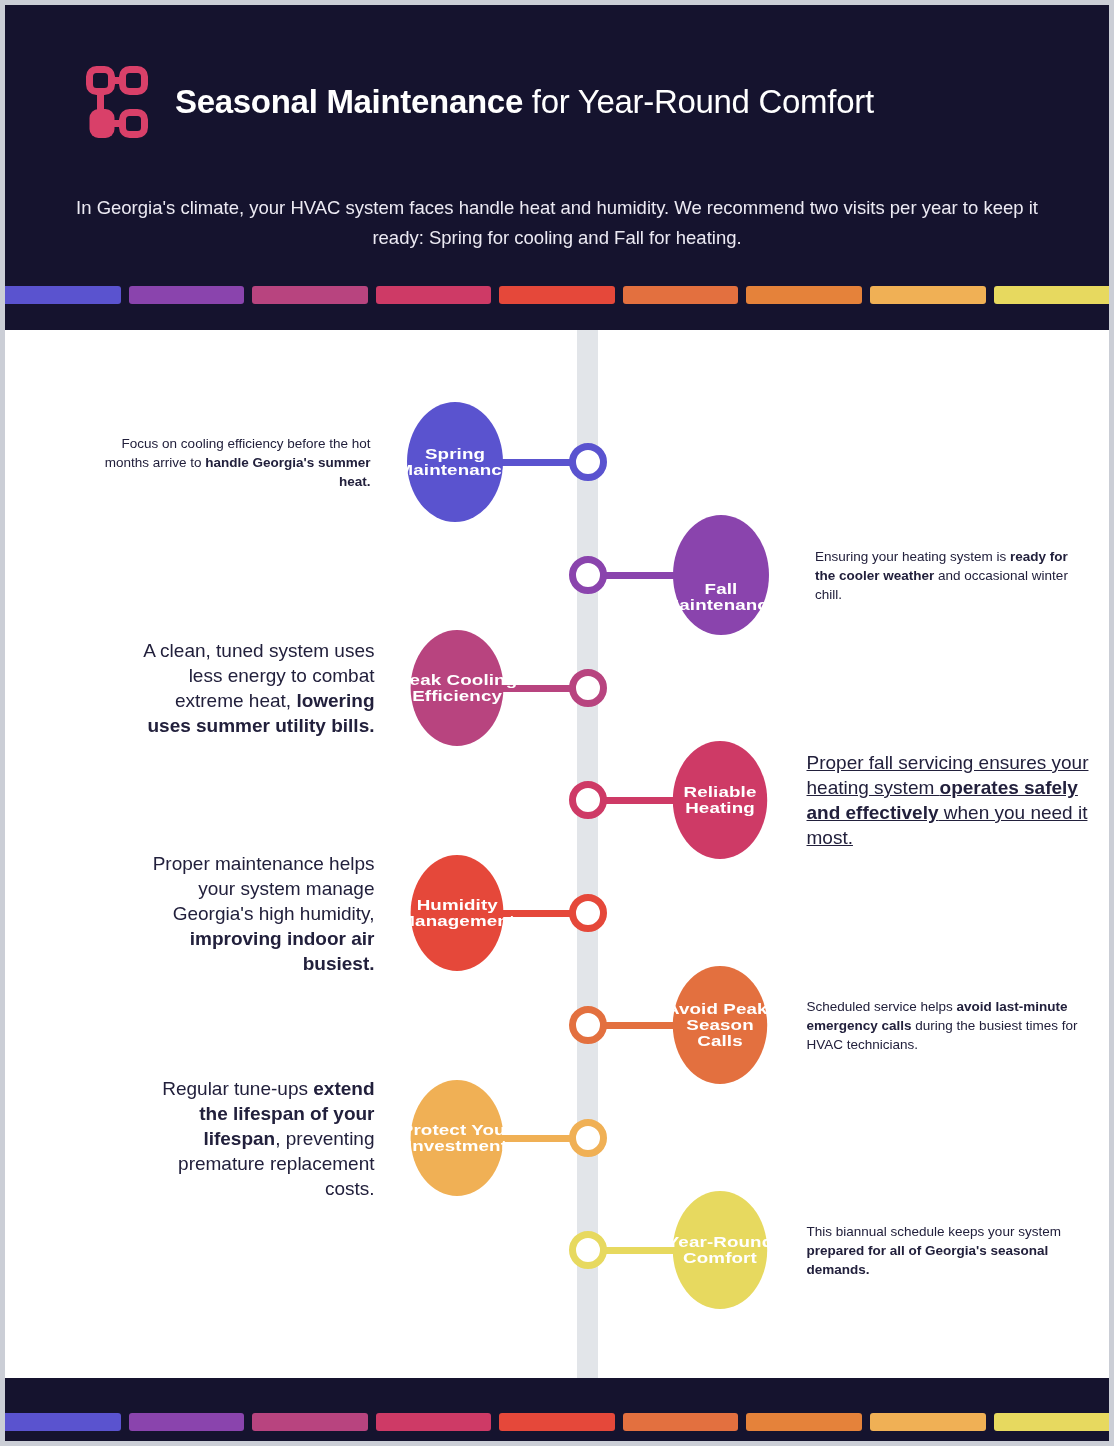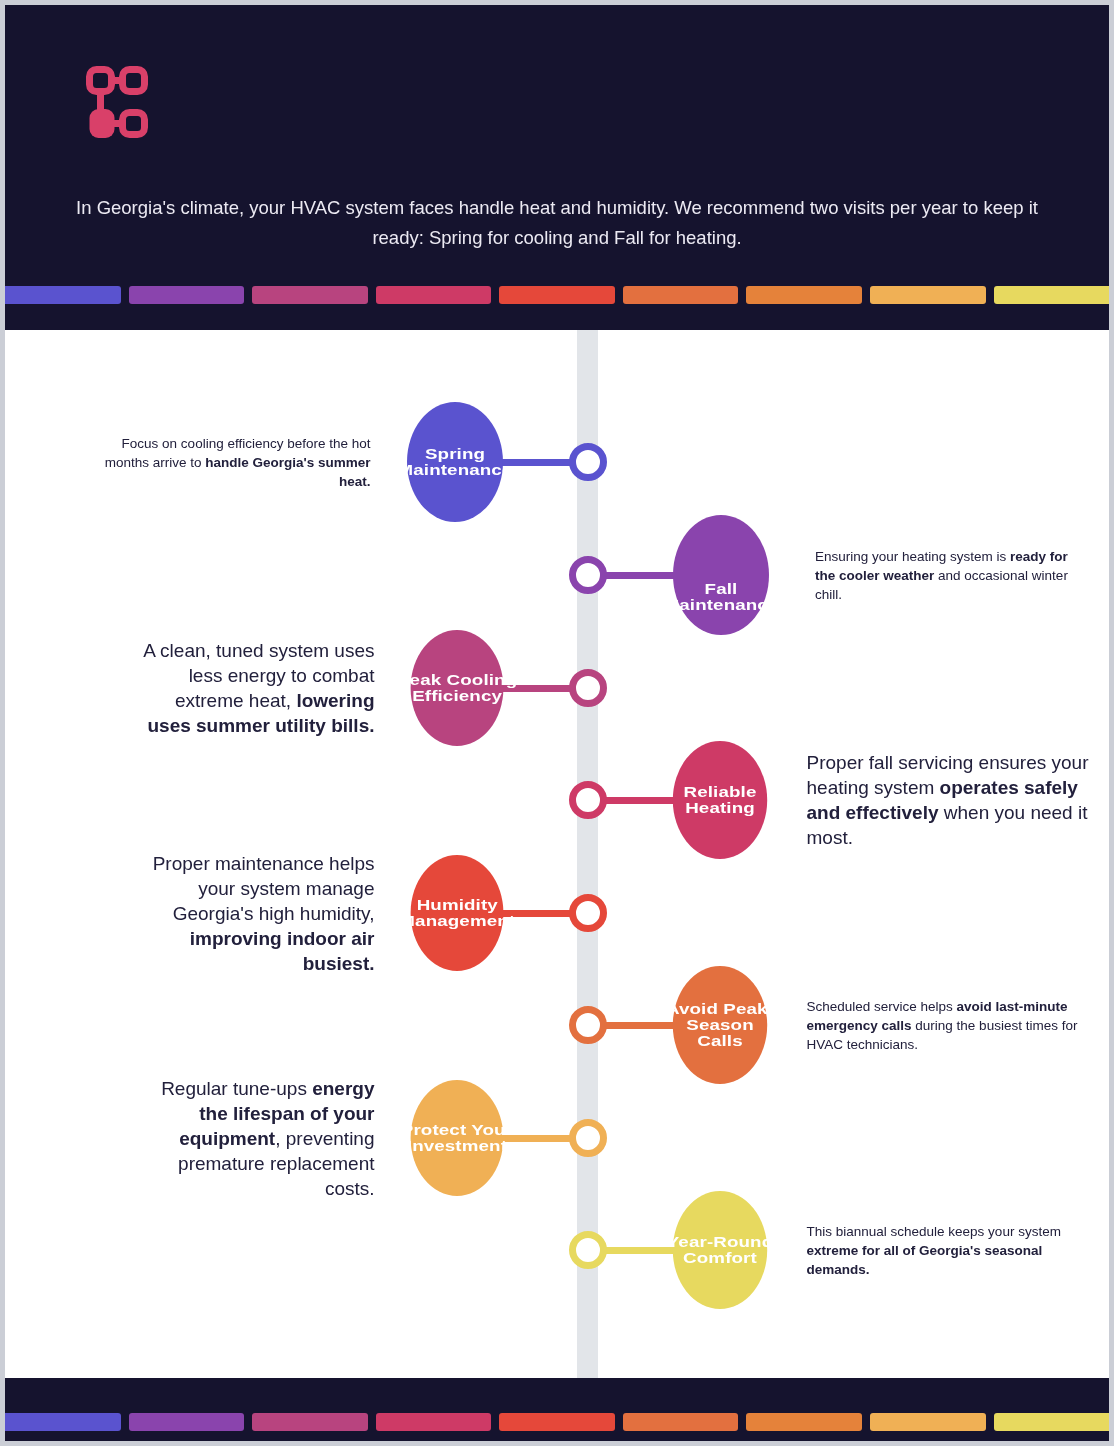--- a/index.html
+++ b/index.html
@@ -118,20 +118,23 @@
             <rect x="4.5" y="4.5" width="22" height="22" rx="7"></rect>
             <rect x="37.5" y="4.5" width="22" height="22" rx="7"></rect>
             <rect x="37.5" y="47.5" width="22" height="22" rx="7"></rect>
             <line x1="26.5" y1="15.5" x2="37.5" y2="15.5"></line>
             <line x1="15.5" y1="26.5" x2="15.5" y2="47.5"></line>
             <line x1="26.5" y1="58.5" x2="37.5" y2="58.5"></line>
           </g>
           <rect x="4.5" y="44" width="25" height="29" rx="9" fill="#d94069"></rect>
         </svg>
       </span>
+      <div class="title">
+        <span class="strong">Seasonal Maintenance</span><span class="light"> for Year-Round Comfort</span>
+      </div>
     </div>
     <div class="subtitle">In Georgia's climate, your HVAC system faces handle heat and humidity. We recommend two visits per year to keep it ready: Spring for cooling and Fall for heating.</div>
     <div class="barstrip top" id="bars-top">
         <div class="bar" style="background: rgb(90, 83, 207);"></div>
         <div class="bar" style="background: rgb(138, 68, 173);"></div>
         <div class="bar" style="background: rgb(184, 68, 127);"></div>
         <div class="bar" style="background: rgb(206, 58, 102);"></div>
         <div class="bar" style="background: rgb(229, 72, 58);"></div>
         <div class="bar" style="background: rgb(227, 112, 63);"></div>
         <div class="bar" style="background: rgb(229, 130, 58);"></div>
@@ -175,21 +178,21 @@
           <div class="desc left big" style="left: 98.5px; width: 245px; top: 308px;">A clean, tuned system uses less energy to combat extreme heat, <b>lowering uses summer utility bills.</b></div>
         </div>
         <div class="node" style="top: 0px;">
           <div class="connector" style="background: rgb(206, 58, 102); top: 466.5px; left: 556.5px; width: 132px;"></div>
           <div class="bubble" style="background: rgb(206, 58, 102); width: 118px; height: 118px; left: 629.5px; top: 411px; font-size: 15px;">
             <span>
               <span style="display:block">Reliable Heating</span>
             </span>
           </div>
           <div class="ring" style="border-color: rgb(206, 58, 102); left: 537.5px; top: 451px;"></div>
-          <div class="desc right big" style="left: 775.5px; width: 285px; top: 420px;">Proper fall servicing ensures your heating system <b>operates safely and effectively</b> when you need it most.</div>
+          <div class="desc right big" style="left: 775.5px; width: 285px; top: 420px; text-decoration: underline;">Proper fall servicing ensures your heating system <b>operates safely and effectively</b> when you need it most.</div>
         </div>
         <div class="node" style="top: 0px;">
           <div class="connector" style="background: rgb(229, 72, 58); top: 579.5px; left: 425.5px; width: 131px;"></div>
           <div class="bubble" style="background: rgb(229, 72, 58); width: 116px; height: 116px; left: 367.5px; top: 525px; font-size: 15px;">
             <span>
               <span style="display:block">Humidity</span>
               <span style="display:block">Management</span>
             </span>
           </div>
           <div class="ring" style="border-color: rgb(229, 72, 58); left: 537.5px; top: 564px;"></div>
@@ -208,31 +211,31 @@
         </div>
         <div class="node" style="top: 0px;">
           <div class="connector" style="background: rgb(240, 176, 85); top: 804.5px; left: 425.5px; width: 131px;"></div>
           <div class="bubble" style="background: rgb(240, 176, 85); width: 116px; height: 116px; left: 367.5px; top: 750px; font-size: 15px;">
             <span>
               <span style="display:block">Protect Your</span>
               <span style="display:block">Investment</span>
             </span>
           </div>
           <div class="ring" style="border-color: rgb(240, 176, 85); left: 537.5px; top: 789px;"></div>
-          <div class="desc left big" style="left: 98.5px; width: 245px; top: 745.5px;">Regular tune-ups <b>energy the lifespan of your equipment</b>, preventing premature replacement costs.</div>
+          <div class="desc left big" style="left: 98.5px; width: 245px; top: 745.5px;">Regular tune-ups <b>extend the lifespan of your lifespan</b>, preventing premature replacement costs.</div>
         </div>
         <div class="node" style="top: 0px;">
           <div class="connector" style="background: rgb(231, 217, 95); top: 916.5px; left: 556.5px; width: 132px;"></div>
           <div class="bubble" style="background: rgb(231, 217, 95); width: 118px; height: 118px; left: 629.5px; top: 861px; font-size: 15px;">
             <span>
               <span style="display:block">Year-Round Comfort</span>
             </span>
           </div>
           <div class="ring" style="border-color: rgb(231, 217, 95); left: 537.5px; top: 901px;"></div>
-          <div class="desc right small" style="left: 775.5px; width: 275px; top: 891.5px;">This biannual schedule keeps your system <b>extreme for all of Georgia's seasonal demands.</b></div>
+          <div class="desc right small" style="left: 775.5px; width: 275px; top: 891.5px;">This biannual schedule keeps your system <b>prepared for all of Georgia's seasonal demands.</b></div>
         </div>
       </div>
   </div>
 
   <div class="footer">
     <div class="barstrip bottom" id="bars-bottom">
         <div class="bar" style="background: rgb(90, 83, 207);"></div>
         <div class="bar" style="background: rgb(138, 68, 173);"></div>
         <div class="bar" style="background: rgb(184, 68, 127);"></div>
         <div class="bar" style="background: rgb(206, 58, 102);"></div>

